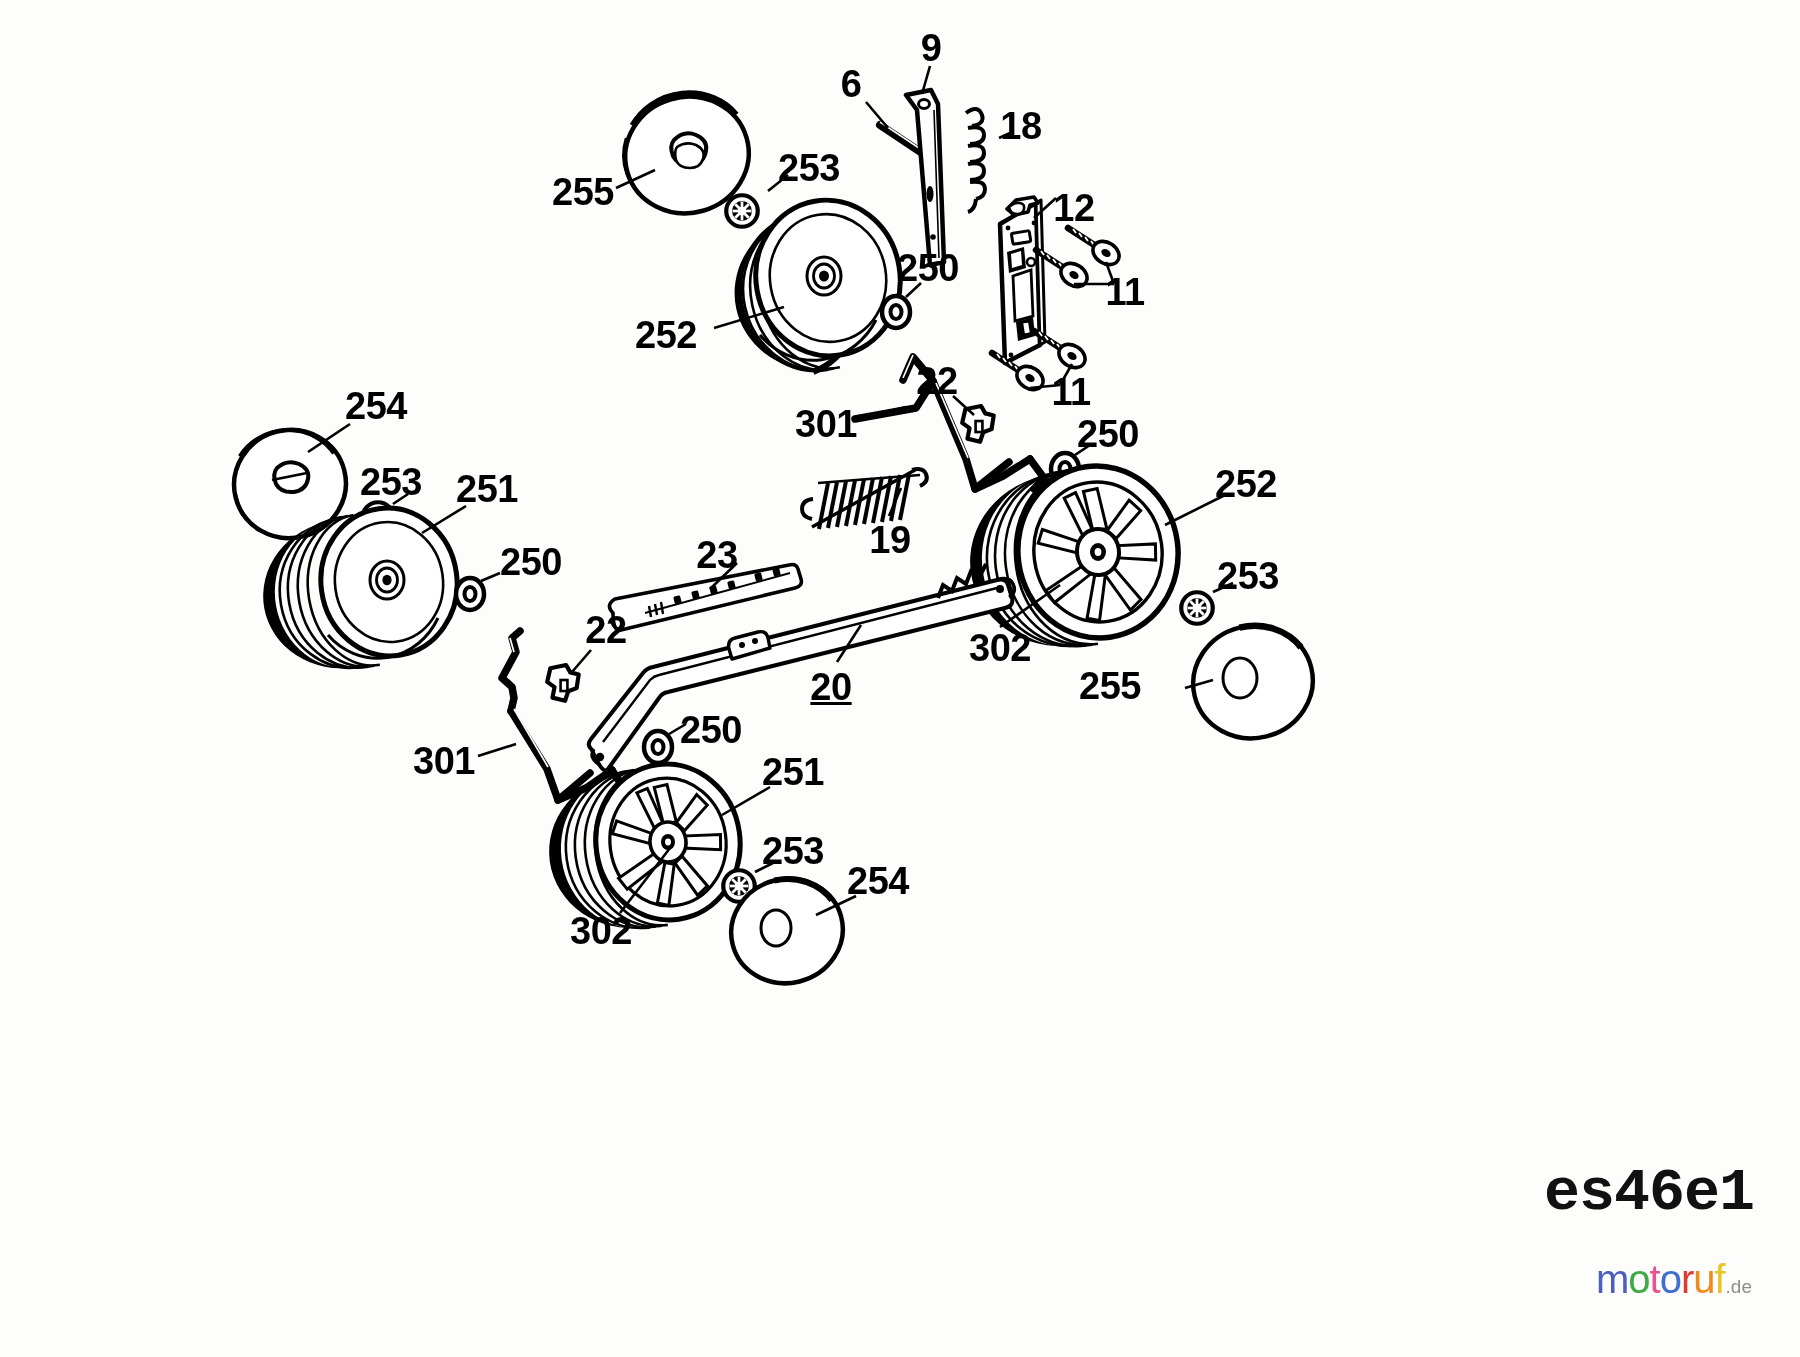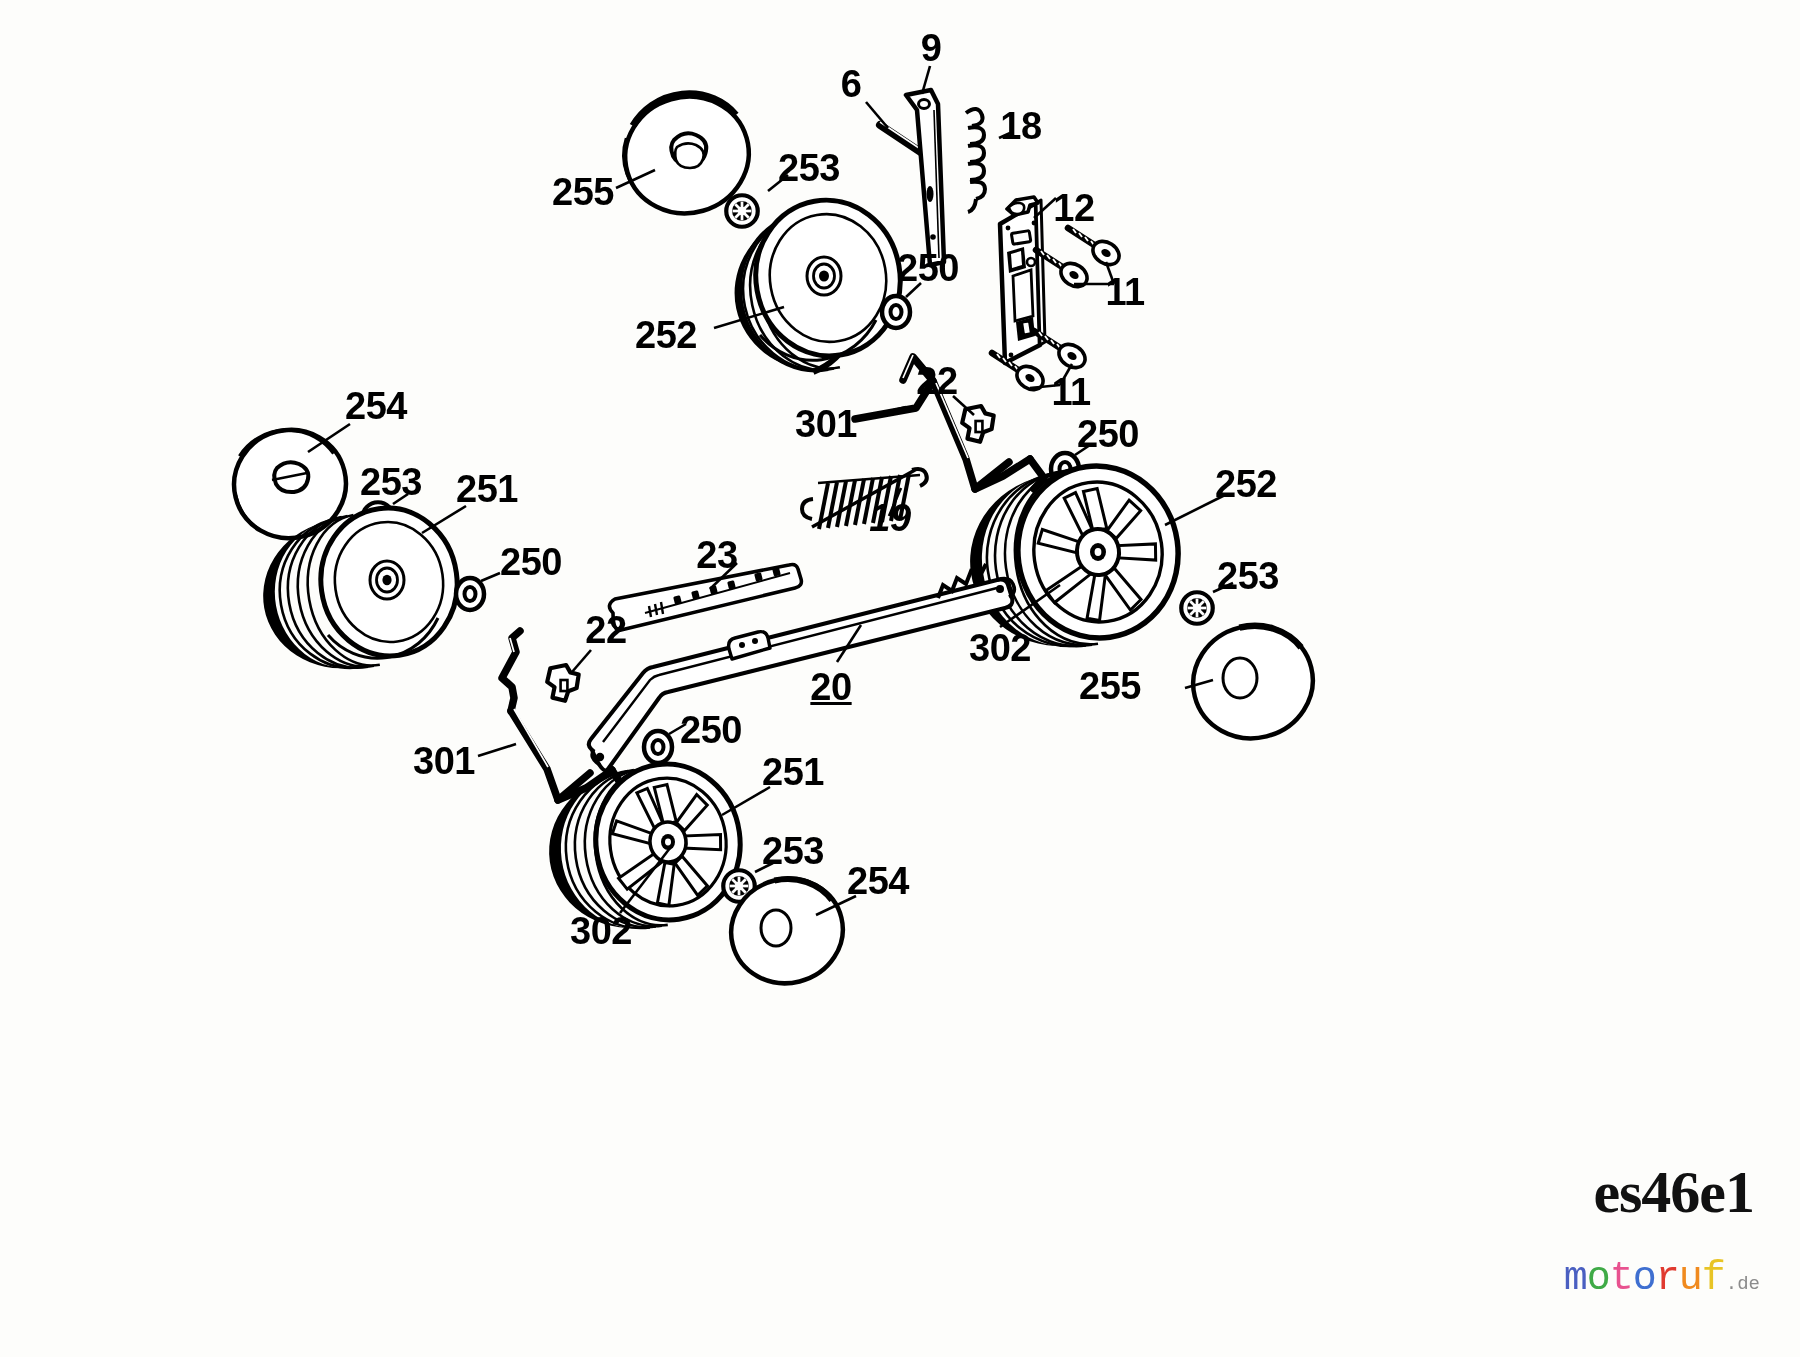--- a/index.html
+++ b/index.html
@@ -22,33 +22,33 @@
     white-space:nowrap;
     line-height:1;
     transform:translate(-50%,-50%);
     -webkit-font-smoothing:none;
   }
 
   
   #modelcode{
     position:absolute;
     right:46px;bottom:130px;
-    font-family:Liberation Serif, serif;
+    font-family:Liberation Mono, monospace;
     font-weight:bold;
     font-size:60px;
     color:#111;
     letter-spacing:-1px;
     white-space:nowrap;
   }
 
   
   #logo{
     position:absolute;
-    right:40px;bottom:58px;
-    font-family:Liberation Mono, monospace;
+    right:48px;bottom:58px;
+    font-family:Liberation Sans, sans-serif;
     font-size:40px;
     white-space:nowrap;
     line-height:1;
     letter-spacing:-1px;
   }
   #logo .l{display:inline-block;}
   #logo .tld{
     font-size:19px;color:#8c8c8c;letter-spacing:0;
     vertical-align:baseline;margin-left:1px;
   }
@@ -434,21 +434,21 @@
       <div class="plabel" style="left: 937px; top: 381px;">22</div>
       <div class="plabel" style="left: 826px; top: 424px;">301</div>
       <div class="plabel" style="left: 1108px; top: 434px;">250</div>
       <div class="plabel" style="left: 1246px; top: 484px;">252</div>
       <div class="plabel" style="left: 376px; top: 406px;">254</div>
       <div class="plabel" style="left: 391px; top: 482px;">253</div>
       <div class="plabel" style="left: 487px; top: 489px;">251</div>
       <div class="plabel" style="left: 531px; top: 562px;">250</div>
       <div class="plabel" style="left: 1248px; top: 576px;">253</div>
       <div class="plabel" style="left: 717px; top: 555px; text-align: right;">23</div>
-      <div class="plabel" style="left: 890px; top: 518px; font-style: italic;">19</div>
+      <div class="plabel" style="left: 890px; top: 540px;">19</div>
       <div class="plabel" style="left: 606px; top: 630px;">22</div>
       <div class="plabel" style="left: 831px; top: 687px; text-decoration: underline;">20</div>
       <div class="plabel" style="left: 1000px; top: 648px;">302</div>
       <div class="plabel" style="left: 1110px; top: 686px;">255</div>
       <div class="plabel" style="left: 711px; top: 730px;">250</div>
       <div class="plabel" style="left: 444px; top: 761px;">301</div>
       <div class="plabel" style="left: 793px; top: 772px;">251</div>
       <div class="plabel" style="left: 793px; top: 851px;">253</div>
       <div class="plabel" style="left: 878px; top: 881px;">254</div>
       <div class="plabel" style="left: 601px; top: 931px;">302</div>

